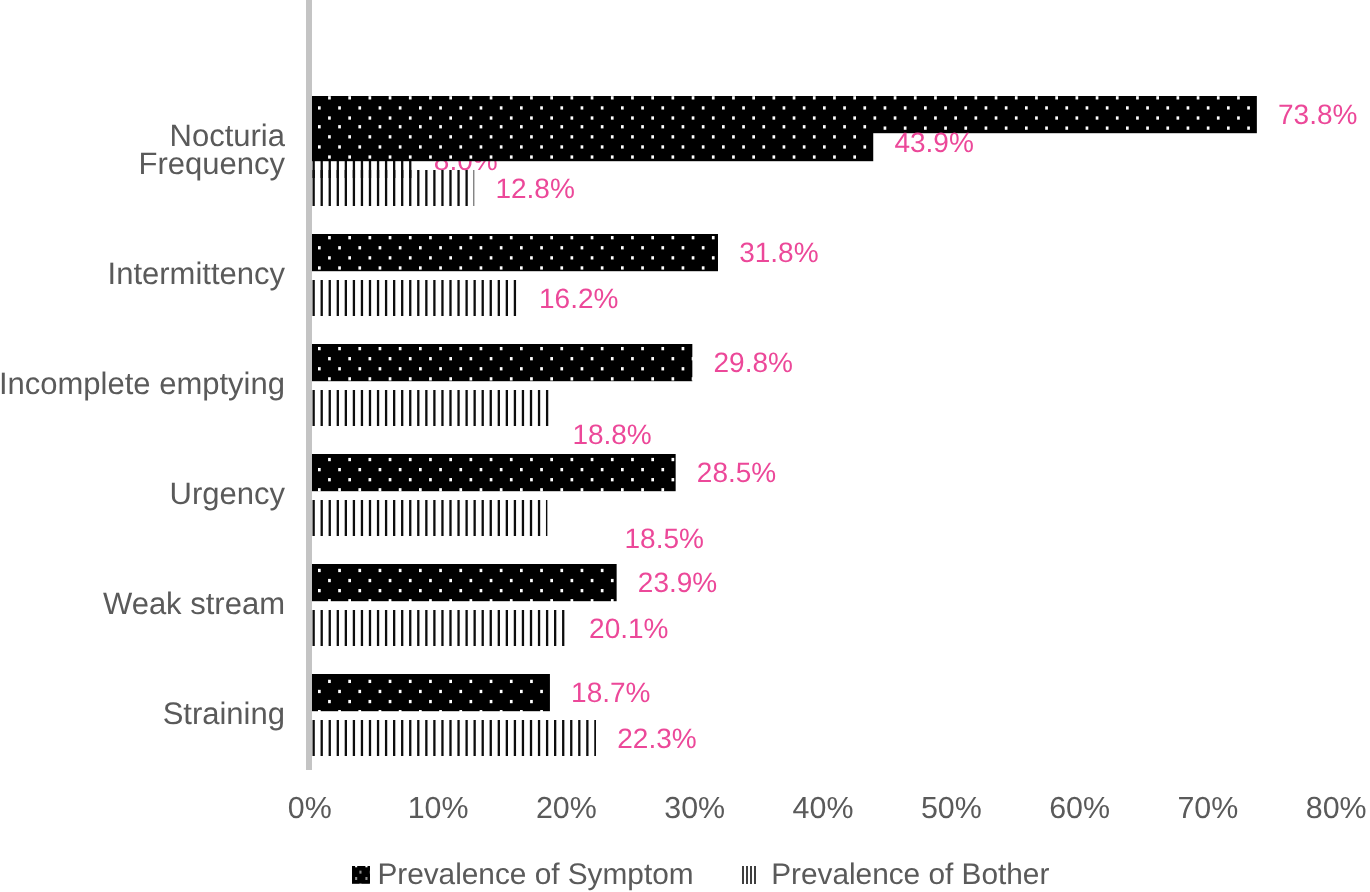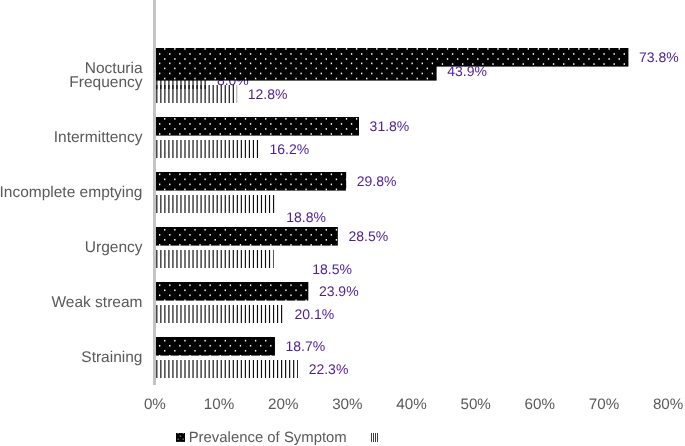--- a/index.html
+++ b/index.html
@@ -6,21 +6,21 @@
   body{width:685px;height:446px;background:#ffffff;
        font-family:"Liberation Sans",sans-serif;overflow:hidden;
        -webkit-font-smoothing:antialiased;
        text-rendering:geometricPrecision;}
   .chart{position:relative;width:685px;height:446px;
          transform:translateZ(0);}
   .cat-label{position:absolute;text-align:right;color:#5a5a5a;font-size:15.5px;
              line-height:1;white-space:nowrap;}
   .bar{position:absolute;overflow:visible;}
   .bar svg{display:block;}
-  .val-label{position:absolute;color:#4c1d95;font-size:14px;line-height:1;white-space:nowrap;}
+  .val-label{position:absolute;color:#ec4899;font-size:14px;line-height:1;white-space:nowrap;}
   .axis{position:absolute;background:#c9c9c9;}
   .tick{position:absolute;color:#5a5a5a;font-size:15.2px;text-align:center;line-height:1;}
   .legend{position:absolute;display:flex;align-items:center;}
   .legend-item{display:flex;align-items:center;}
   .legend-label{color:#5a5a5a;font-size:14.9px;line-height:1;white-space:nowrap;}
   .plot-area,.ticks{position:absolute;left:0;top:0;width:685px;height:446px;}
   .cat-group{position:absolute;left:0;width:685px;}
 </style>
 </head>
 <body>
@@ -1015,15 +1015,16 @@
       </div>
       <div class="legend-item" style="position: absolute; left: 369.8px; top: 0px;">
         <span style="display: inline-block; margin-right: 7.5px; position: relative; top: -0.4px;"><svg width="8.3" height="8.9" shape-rendering="crispEdges">
             <g fill="#3f3f3f">
               <rect x="1.00" y="0" width="1" height="8.9"></rect>
               <rect x="3.00" y="0" width="1" height="8.9"></rect>
               <rect x="5.00" y="0" width="1" height="8.9"></rect>
               <rect x="7.00" y="0" width="1" height="8.9"></rect>
             </g>
           </svg></span>
+        <span class="legend-label">Prevalence of Bother</span>
       </div>
     </div>
 </div>
 
 </body></html>

